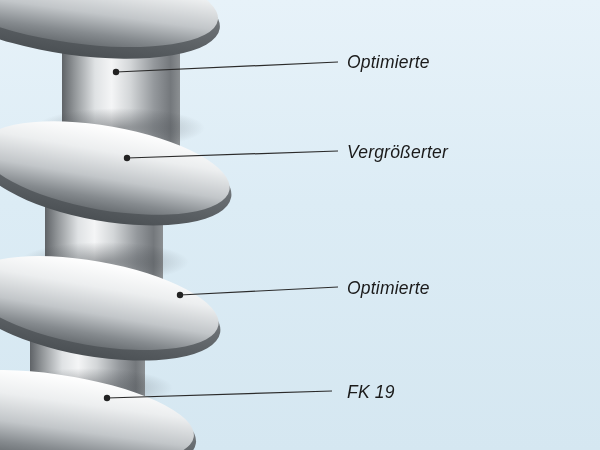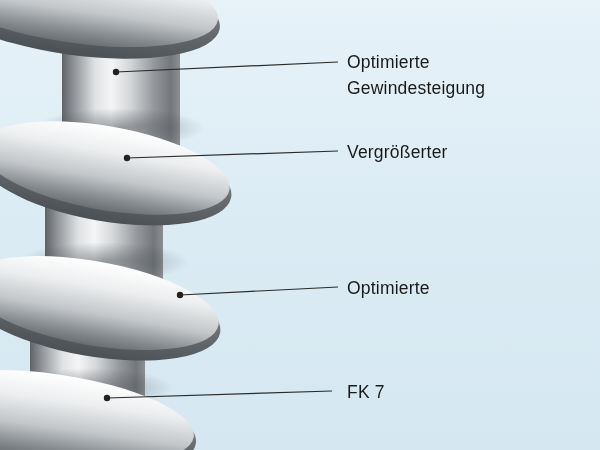--- a/index.html
+++ b/index.html
@@ -27,20 +27,21 @@
     display: block;
   }
 
   .label {
     position: absolute;
     color: #1a1a1a;
     font-size: 17.5px;
     line-height: 26px;
     letter-spacing: 0.2px;
     white-space: nowrap;
+    font-style: italic;
   }
 
   .label-1 { left: 347px; top: 49px; }
   .label-2 { left: 347px; top: 139px; text-align: center; }
   .label-3 { left: 347px; top: 275px; }
   .label-4 { left: 347px; top: 379px; }
 </style>
 </head>
 <body>
 
@@ -123,28 +124,27 @@
       <circle cx="180" cy="295" r="3.2" fill="#222222"></circle>
     </g>
     <g>
       <line x1="107" y1="398" x2="332" y2="391" stroke="#2b2b2b" stroke-width="1.2"></line>
       <circle cx="107" cy="398" r="3.2" fill="#222222"></circle>
     </g>
   </svg>
 
   <div class="label label-1">
     <div>Optimierte</div>
-    <div>Gewindesteigung</div>
   </div>
 
   <div class="label label-2">
     <div>Vergrößerter</div>
   </div>
 
   <div class="label label-3">
     <div>Optimierte</div>
   </div>
 
   <div class="label label-4">
-    <div>FK 7</div>
+    <div>FK 19</div>
   </div>
 
 </div>
 
 </body></html>

